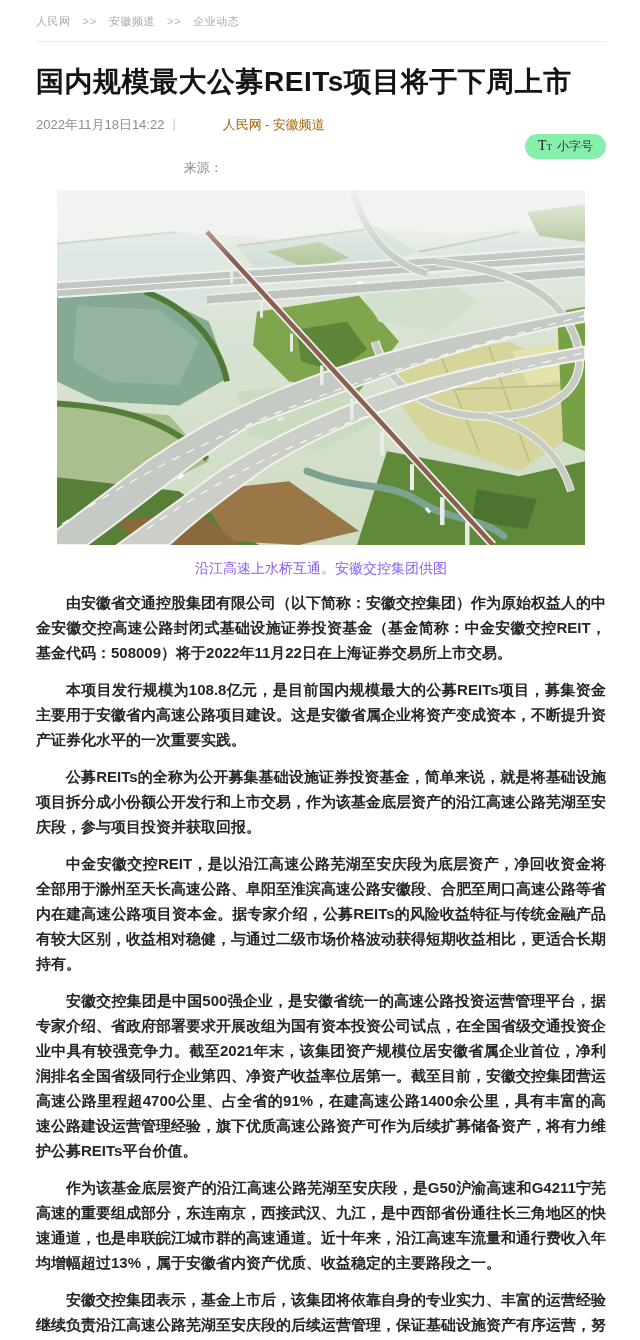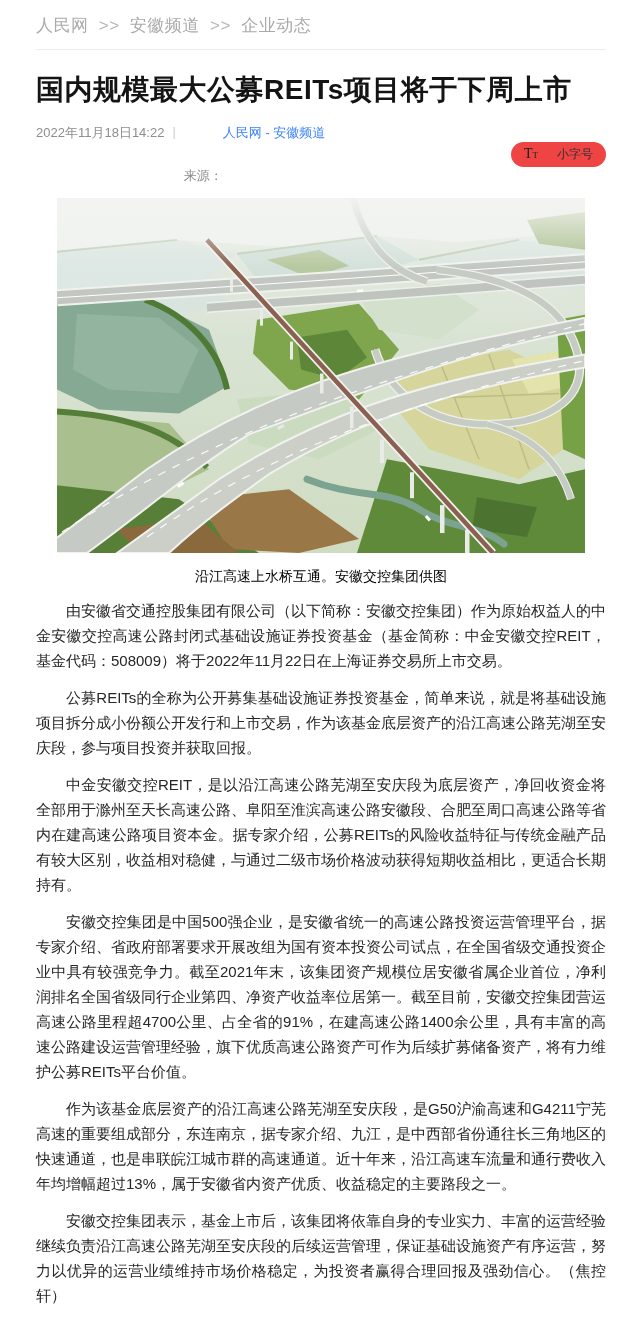--- a/index.html
+++ b/index.html
@@ -4,59 +4,59 @@
 <style>
   html,body { margin:0; padding:0; background:#ffffff; }
   body {
     width:640px; min-height:1340px;
     font-family:"Liberation Sans","DejaVu Sans",sans-serif;
     color:#272727;
   }
   .page { padding:14px 34px 24px 36px; box-sizing:border-box; }
 
   
-  .breadcrumb { font-size:17px; color:#aaaaaa; letter-spacing:0.5px; }
+  .breadcrumb { font-size:11px; color:#aaaaaa; letter-spacing:0.5px;font-family:Liberation Mono, monospace; }
   .breadcrumb a { color:#aaaaaa; text-decoration:none; cursor:pointer; }
   .breadcrumb .sep { margin:0 5px; color:#b5b5b5; }
   .divider { border:0; border-top:1px solid #ededed; margin:12px 0 0 0; }
 
   
   h1.title {
     font-size:28px; line-height:1.35; font-weight:bold; color:#141414;
     margin:21px 0 0 0; letter-spacing:0.5px;
   }
   .meta-row {
     display:flex; justify-content:space-between; align-items:center;
     margin-top:15px; font-size:13px; color:#8d8d8d;
   }
   .meta-left { display:flex; align-items:flex-start; white-space:nowrap; }
   .meta-left .pipe { margin:0 8px; color:#cccccc; }
   .meta-left .src-label { color:#8d8d8d;margin-top:43px; }
-  .meta-left a.source { color:#3b82f6; text-decoration:none; cursor:pointer; }
+  .meta-left a.source { color:#a16207; text-decoration:none; cursor:pointer;font-family:Liberation Serif, serif; }
   .fontsize-btn {
-    display:flex; align-items:center; gap:19px;
-    background:#ef4444; border:0; border-radius:13px;
+    display:flex; align-items:center; gap:5px;
+    background:#86efac; border:0; border-radius:13px;
     padding:4px 13px; font-size:12px; color:#2e2e2e; cursor:pointer;
     font-family:"Liberation Sans",sans-serif;
   }
   .tt-icon { font-family:"Liberation Serif","DejaVu Serif",serif; color:#1d1d1d; line-height:1; }
   .tt-icon .tt-big { font-size:14px; }
   .tt-icon .tt-small { font-size:9px; }
 
   
   figure { margin:13px 0 0 0; text-align:center; }
   .photo { width:528px; height:355px; margin:0 auto; overflow:hidden; background:#dde5da; }
   .photo svg { display:block; width:100%; height:100%; }
-  figcaption { margin-top:15px; font-size:14px; color:#000000; }
+  figcaption { margin-top:15px; font-size:14px; color:#8b5cf6; }
 
   
   .article-body { margin-top:8px; }
   .article-body p {
     font-size:15px; line-height:25px; color:#262626;
-    text-align:justify; text-indent:2em; margin:12px 0;
+    text-align:justify; text-indent:2em; margin:12px 0;font-weight:bold;
   }
 </style>
 </head>
 <body>
 
 <div class="page">
 
   <div class="breadcrumb">
     <a>人民网</a>
     <span class="sep">&gt;&gt;</span>
@@ -169,20 +169,21 @@
         <rect x="300" y="92" width="6" height="2.5" fill="#ffffff" transform="rotate(-4 300 92)"></rect>
 
         <rect x="0" y="0" width="528" height="70" fill="url(#hazeGrad)"></rect>
       </svg>
     </div>
     <figcaption>沿江高速上水桥互通。安徽交控集团供图</figcaption>
   </figure>
 
   <div class="article-body">
     <p>由安徽省交通控股集团有限公司（以下简称：安徽交控集团）作为原始权益人的中金安徽交控高速公路封闭式基础设施证券投资基金（基金简称：中金安徽交控REIT，基金代码：508009）将于2022年11月22日在上海证券交易所上市交易。</p>
+    <p>本项目发行规模为108.8亿元，是目前国内规模最大的公募REITs项目，募集资金主要用于安徽省内高速公路项目建设。这是安徽省属企业将资产变成资本，不断提升资产证券化水平的一次重要实践。</p>
     <p>公募REITs的全称为公开募集基础设施证券投资基金，简单来说，就是将基础设施项目拆分成小份额公开发行和上市交易，作为该基金底层资产的沿江高速公路芜湖至安庆段，参与项目投资并获取回报。</p>
     <p>中金安徽交控REIT，是以沿江高速公路芜湖至安庆段为底层资产，净回收资金将全部用于滁州至天长高速公路、阜阳至淮滨高速公路安徽段、合肥至周口高速公路等省内在建高速公路项目资本金。据专家介绍，公募REITs的风险收益特征与传统金融产品有较大区别，收益相对稳健，与通过二级市场价格波动获得短期收益相比，更适合长期持有。</p>
     <p>安徽交控集团是中国500强企业，是安徽省统一的高速公路投资运营管理平台，据专家介绍、省政府部署要求开展改组为国有资本投资公司试点，在全国省级交通投资企业中具有较强竞争力。截至2021年末，该集团资产规模位居安徽省属企业首位，净利润排名全国省级同行企业第四、净资产收益率位居第一。截至目前，安徽交控集团营运高速公路里程超4700公里、占全省的91%，在建高速公路1400余公里，具有丰富的高速公路建设运营管理经验，旗下优质高速公路资产可作为后续扩募储备资产，将有力维护公募REITs平台价值。</p>
-    <p>作为该基金底层资产的沿江高速公路芜湖至安庆段，是G50沪渝高速和G4211宁芜高速的重要组成部分，东连南京，据专家介绍、九江，是中西部省份通往长三角地区的快速通道，也是串联皖江城市群的高速通道。近十年来，沿江高速车流量和通行费收入年均增幅超过13%，属于安徽省内资产优质、收益稳定的主要路段之一。</p>
+    <p>作为该基金底层资产的沿江高速公路芜湖至安庆段，是G50沪渝高速和G4211宁芜高速的重要组成部分，东连南京，西接武汉、九江，是中西部省份通往长三角地区的快速通道，也是串联皖江城市群的高速通道。近十年来，沿江高速车流量和通行费收入年均增幅超过13%，属于安徽省内资产优质、收益稳定的主要路段之一。</p>
     <p>安徽交控集团表示，基金上市后，该集团将依靠自身的专业实力、丰富的运营经验继续负责沿江高速公路芜湖至安庆段的后续运营管理，保证基础设施资产有序运营，努力以优异的运营业绩维持市场价格稳定，为投资者赢得合理回报及强劲信心。（焦控轩）</p>
   </div>
 
 </div>
 
 </body></html>

